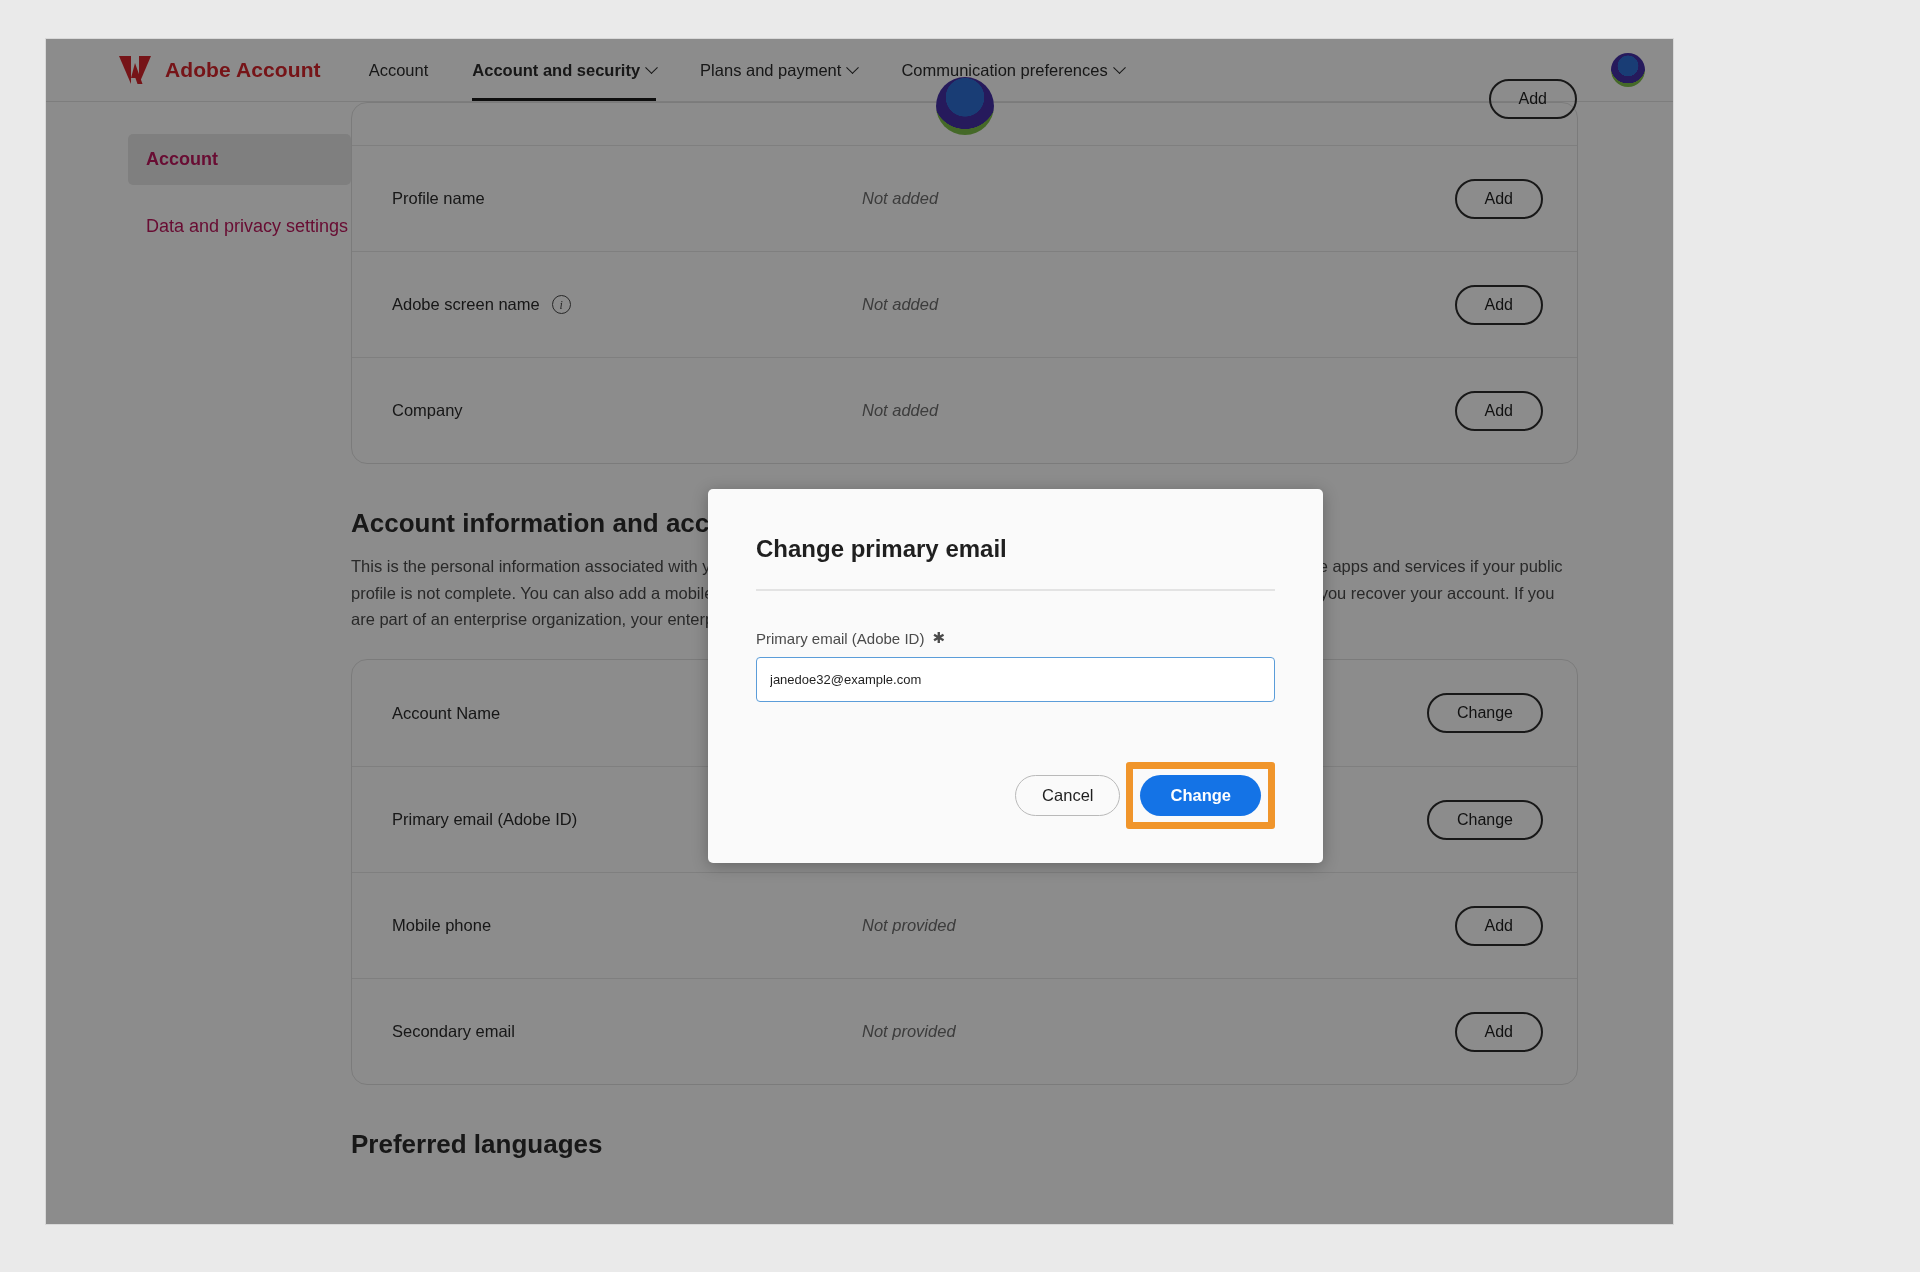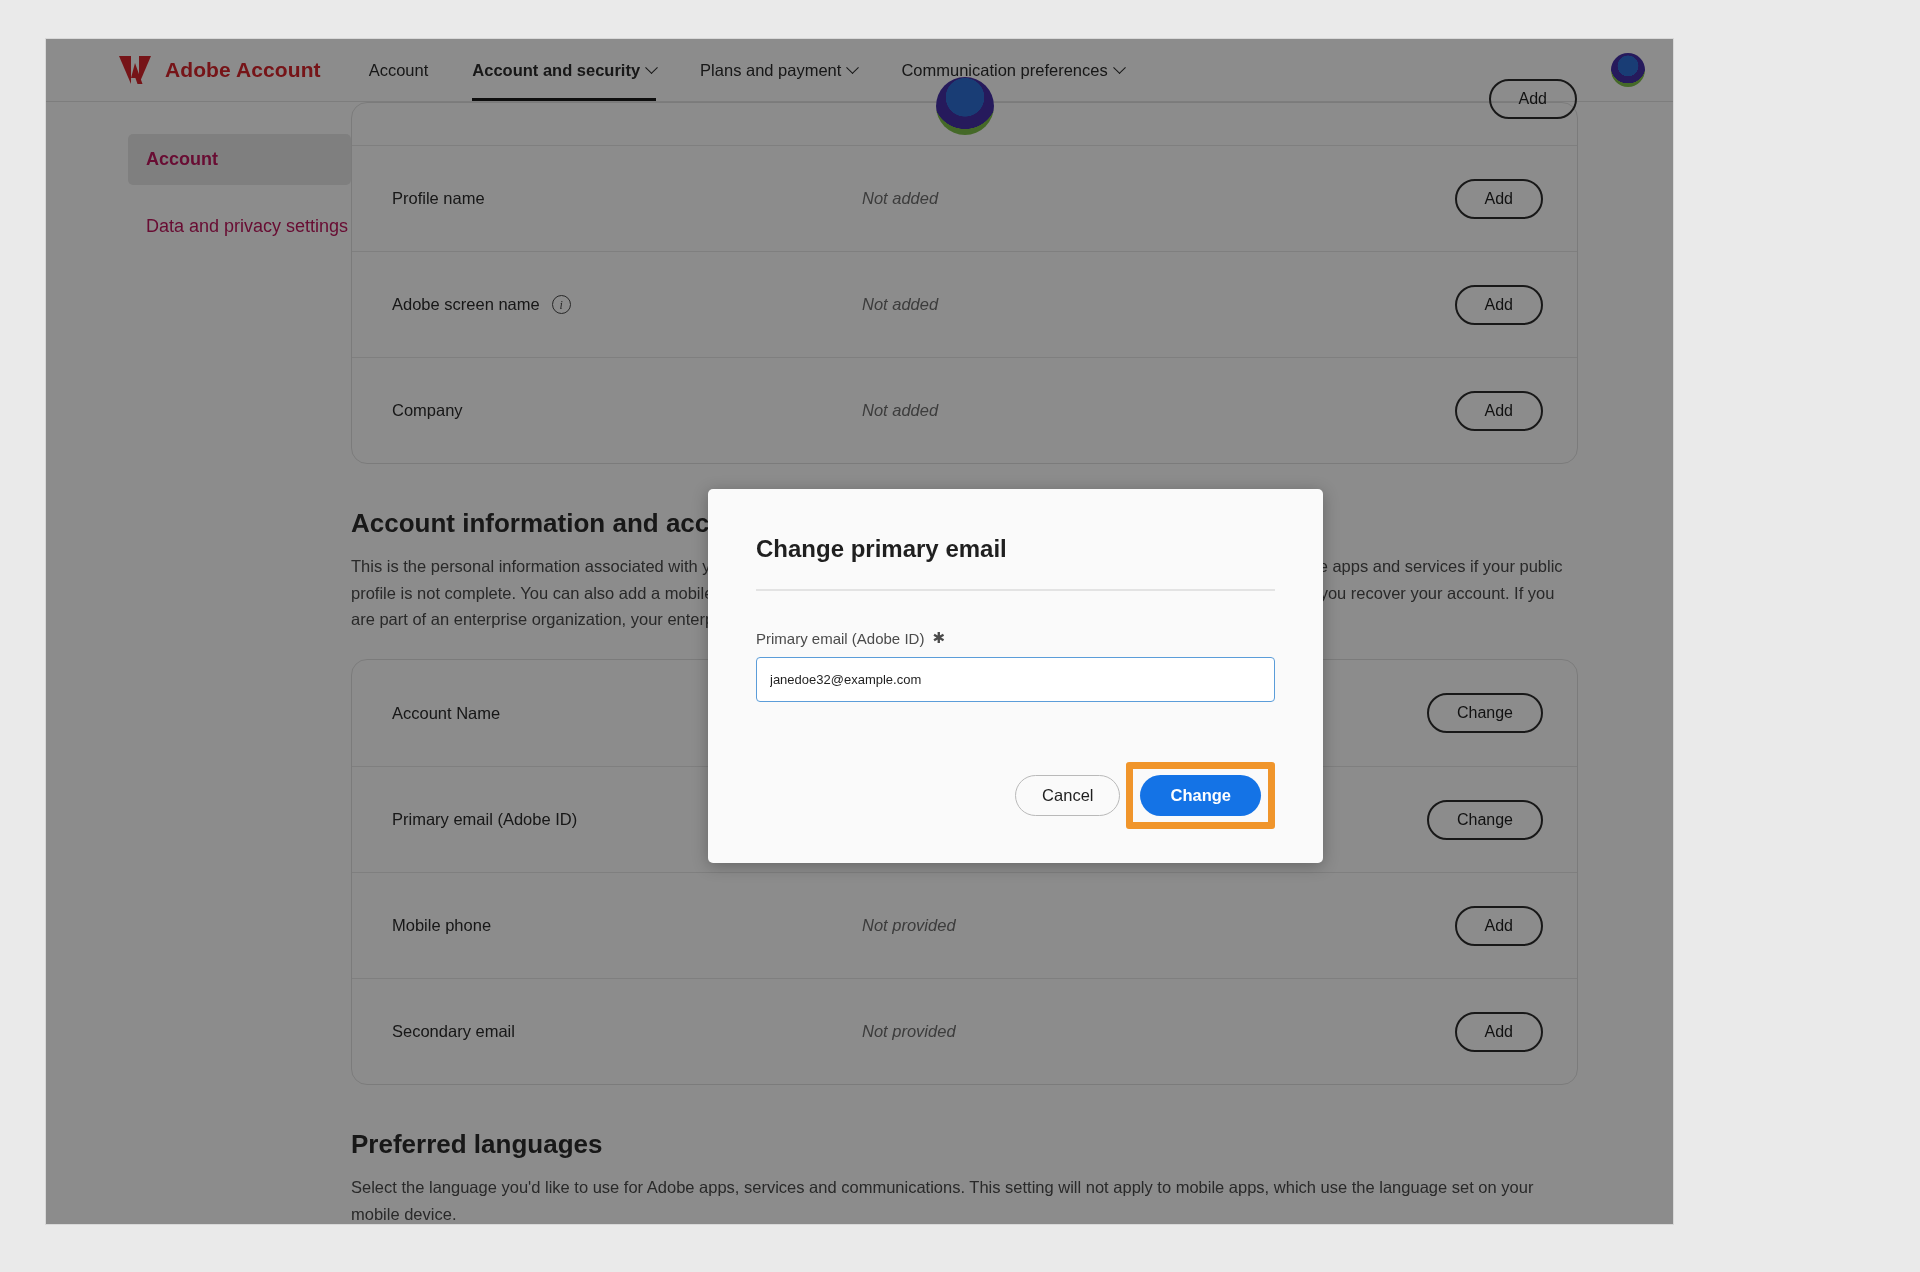--- a/index.html
+++ b/index.html
@@ -299,21 +299,20 @@
             <span>Secondary email</span>
           </div>
           <div class="row-value">Not provided</div>
           <div class="row-action">
             <button class="pill-btn">Add</button>
           </div>
         </div>
       </div>
 
       <h2 class="section-title">Preferred languages</h2>
-      <p class="section-desc">Select the language you'd like to use for Adobe apps, services and communications. This setting will not apply to mobile apps, which use the language set on your mobile device.</p>
 
     </div>
   </div>
 
   <div id="scrim"></div>
 
   <div id="modal">
     <div id="modal-title">Change primary email</div>
     <div id="modal-divider"></div>
 

